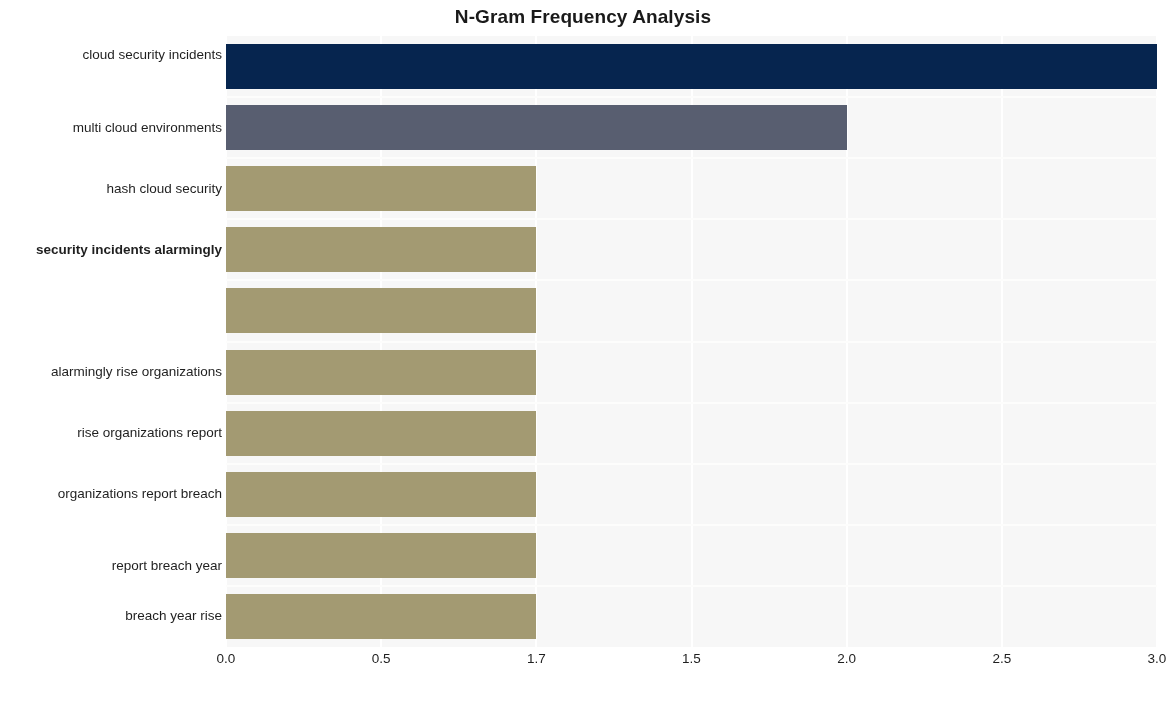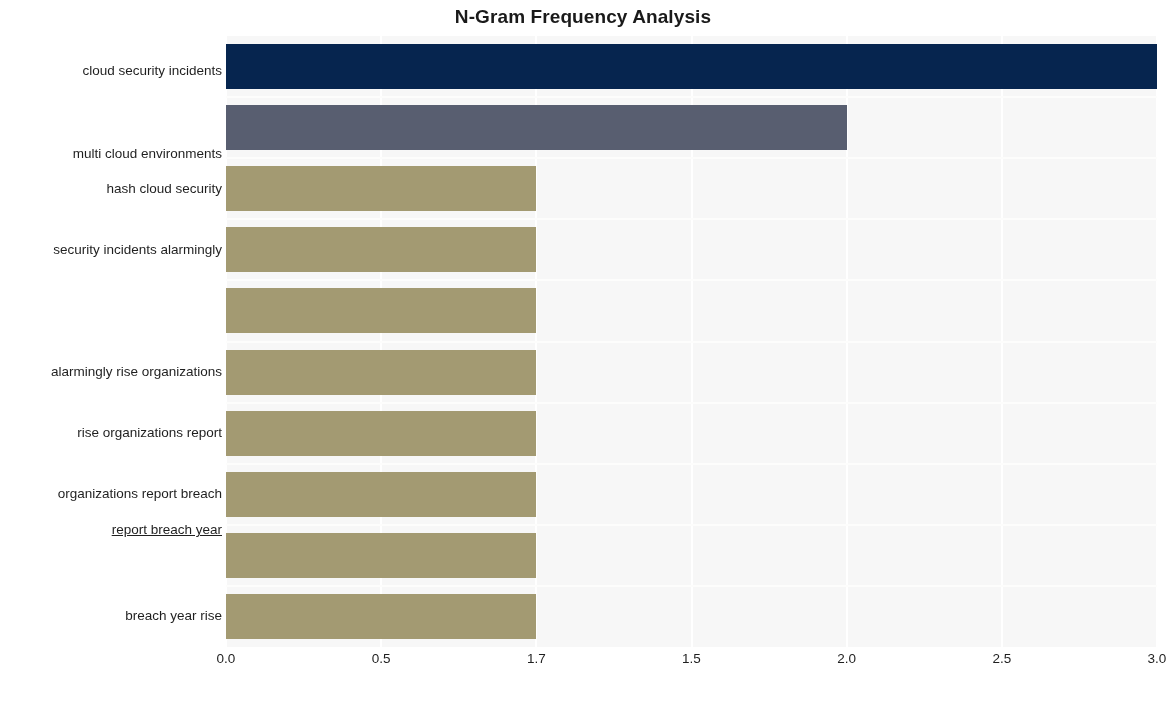--- a/index.html
+++ b/index.html
@@ -161,28 +161,28 @@
         <div class="bar" style="width: 310.333px; top: 252.45px; background: rgb(163, 154, 114);"></div>
         <div class="bar" style="width: 310.333px; top: 313.55px; background: rgb(163, 154, 114);"></div>
         <div class="bar" style="width: 310.333px; top: 374.65px; background: rgb(163, 154, 114);"></div>
         <div class="bar" style="width: 310.333px; top: 435.75px; background: rgb(163, 154, 114);"></div>
         <div class="bar" style="width: 310.333px; top: 496.85px; background: rgb(163, 154, 114);"></div>
         <div class="bar" style="width: 310.333px; top: 557.95px; background: rgb(163, 154, 114);"></div>
       </div>
   </div>
 
   <div id="y-tick-labels">
-      <div class="y-tick-label" style="top: 26px;">cloud security incidents</div>
-      <div class="y-tick-label" style="top: 82.65px; margin-top: 26px;">multi cloud environments</div>
+      <div class="y-tick-label" style="top: 10px;">cloud security incidents</div>
+      <div class="y-tick-label" style="top: 82.65px;">multi cloud environments</div>
       <div class="y-tick-label" style="top: 143.75px;">hash cloud security</div>
-      <div class="y-tick-label" style="top: 204.85px;">security incidents alarmingly</div>
+      <div class="y-tick-label" style="top: 204.85px; font-weight: bold;">security incidents alarmingly</div>
       <div class="y-tick-label" style="top: 327.05px;">alarmingly rise organizations</div>
       <div class="y-tick-label" style="top: 388.15px; padding-left: 24px;">rise organizations report</div>
       <div class="y-tick-label" style="top: 449.25px;">organizations report breach</div>
-      <div class="y-tick-label" style="top: 485px; text-decoration: underline;">report breach year</div>
+      <div class="y-tick-label" style="top: 521px;">report breach year</div>
       <div class="y-tick-label" style="top: 571.45px;">breach year rise</div>
     </div>
 
   <div id="x-tick-labels">
       <div class="x-tick-label" style="left: 0px;">0.0</div>
       <div class="x-tick-label" style="left: 155.167px;">0.5</div>
       <div class="x-tick-label" style="left: 310.333px;">1.7</div>
       <div class="x-tick-label" style="left: 465.5px;">1.5</div>
       <div class="x-tick-label" style="left: 620.667px;">2.0</div>
       <div class="x-tick-label" style="left: 775.833px;">2.5</div>

